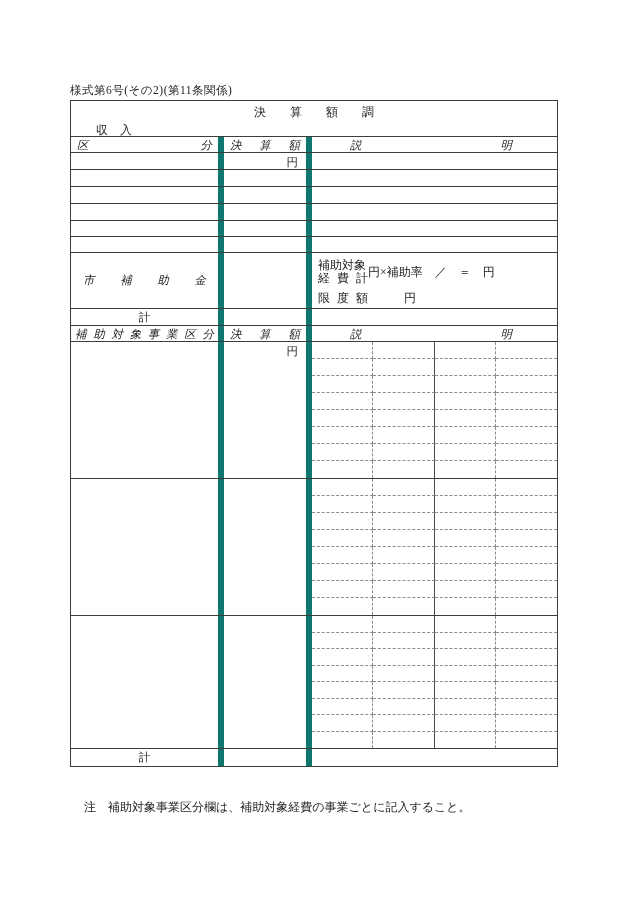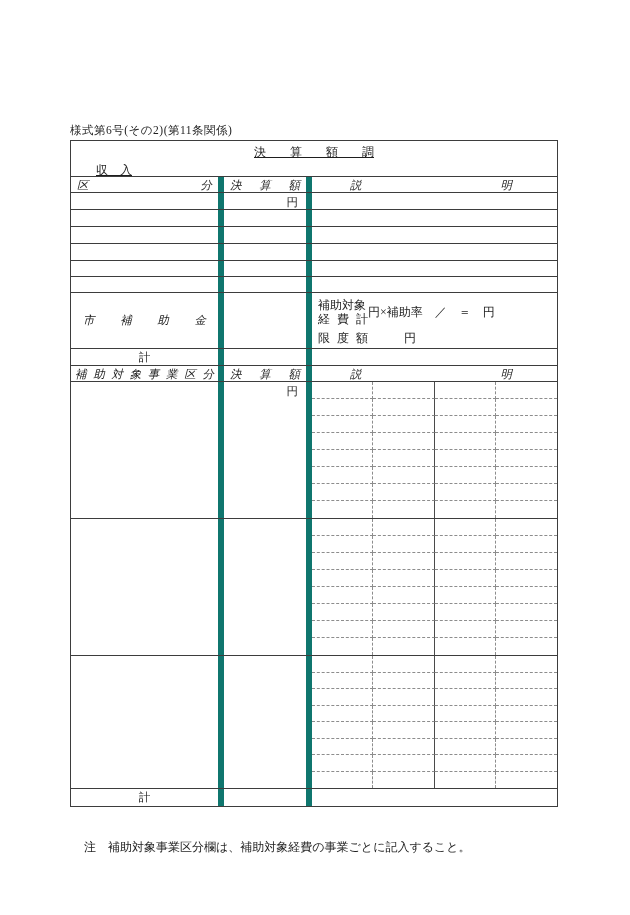--- a/index.html
+++ b/index.html
@@ -3,21 +3,21 @@
 <meta charset="utf-8">
 <style>
   * { box-sizing: border-box; margin: 0; padding: 0; }
   html, body { width: 630px; height: 915px; background: #ffffff; }
   body {
     font-family: "Liberation Serif", "DejaVu Serif", serif;
     color: #1e1e1e;
     position: relative;
     overflow: hidden;
   }
-  .sheet { position: absolute; inset: 0; background: #fff; margin-top: 40px; }
+  .sheet { position: absolute; inset: 0; background: #fff; }
 
   .form-no {
     position: absolute; left: 70px; top: 83px;
     font-size: 11.5px; letter-spacing: 0.5px; white-space: pre;
   }
 
   
   .tbl {
     position: absolute; left: 70px; top: 100px; width: 488px;
     border: 1px solid #3d3d3d;
@@ -28,21 +28,21 @@
   .cols { display: flex; }
   .c { height: 100%; position: relative; }
   .c1 { width: 147px; }
   .c2 { width: 88px; }
   .c3 { flex: 1; }
   .c2, .c3 { border-left: 6px solid #0f766e; }
 
   .fs { font-size: 11.5px; line-height: 1.25; }
 
   
-  .title-cell { height: 35px; padding-top: 3px; text-decoration: underline; }
+  .title-cell { height: 35px; padding-top: 3px; }
   .doc-title { text-align: center; font-size: 12px; white-space: pre; }
   .sec-inline { padding-left: 25px; font-size: 12px; white-space: pre; margin-top: 1px; }
 
   
   .just {
     text-align: justify; text-align-last: justify;
     -moz-text-align-last: justify;
     white-space: normal;
     font-style: italic;
   }
@@ -56,21 +56,21 @@
   .yen-cell { text-align: right; padding: 2px 8px 0 0; }
 
   
   .subsidy-row { height: 56px; }
   .subsidy-cat { display: flex; align-items: center; }
   .subsidy-cat > div { width: 100%; padding: 0 12px; }
   .sd { padding: 5px 10px 2px 6px; font-size: 12px; }
   .sd-top { display: flex; align-items: center; }
   .sd-labels { width: 50px; }
   .sd-labels > div { line-height: 14px; }
-  .sd-j { text-align: justify; text-align-last: justify; }
+  .sd-j { text-align: justify; text-align-last: justify; font-family: Liberation Mono, monospace; }
   .sd-formula { flex: 1; text-align: left; white-space: pre; }
   .sd-limit { margin-top: 5px; display: flex; }
   .sd-limit-label { width: 50px; text-align: justify; text-align-last: justify; }
   .sd-limit-yen { margin-left: 36px; }
 
   .total-row { height: 17px; }
   .total-row.tall { height: 18px; }
   .total-label { text-align: center; padding-top: 1px; }
 
   .sec-row { height: 28px; display: flex; align-items: center; }

